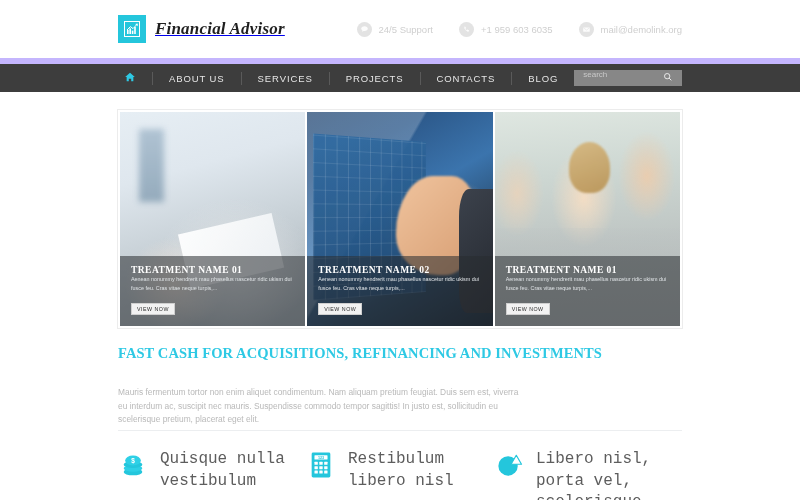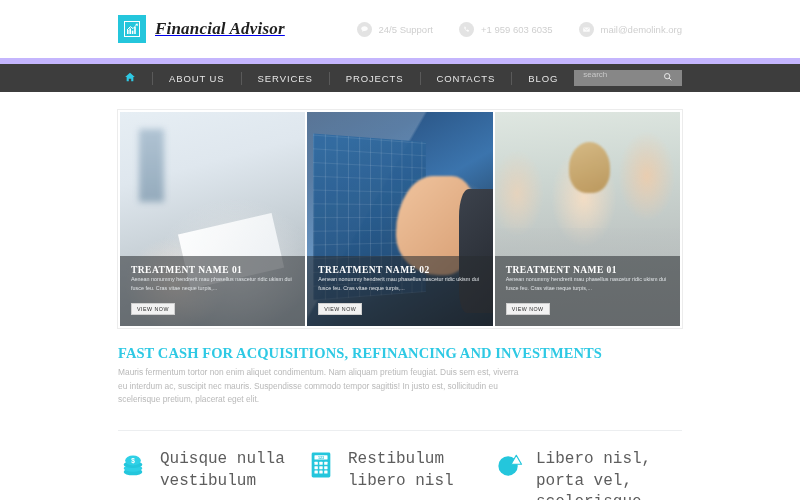--- a/index.html
+++ b/index.html
@@ -196,21 +196,21 @@
   }
 
   
   .content { position: absolute; left: 118px; top: 345px; width: 564px; }
   .headline {
     font-family: "Liberation Serif", serif;
     font-size: 14.5px;
     color: #2ec9e4;
     letter-spacing: .1px;
     white-space: nowrap;
-    margin-bottom: 4px;
+    margin-bottom: 24px;
   }
   .body-text {
     font-size: 8.4px;
     line-height: 1.62;
     color: #b9b9b9;
     width: 410px;
   }
   .divider {
     position: absolute; left: 118px; top: 430px;
     width: 564px; height: 1px; background: #eceef0;

